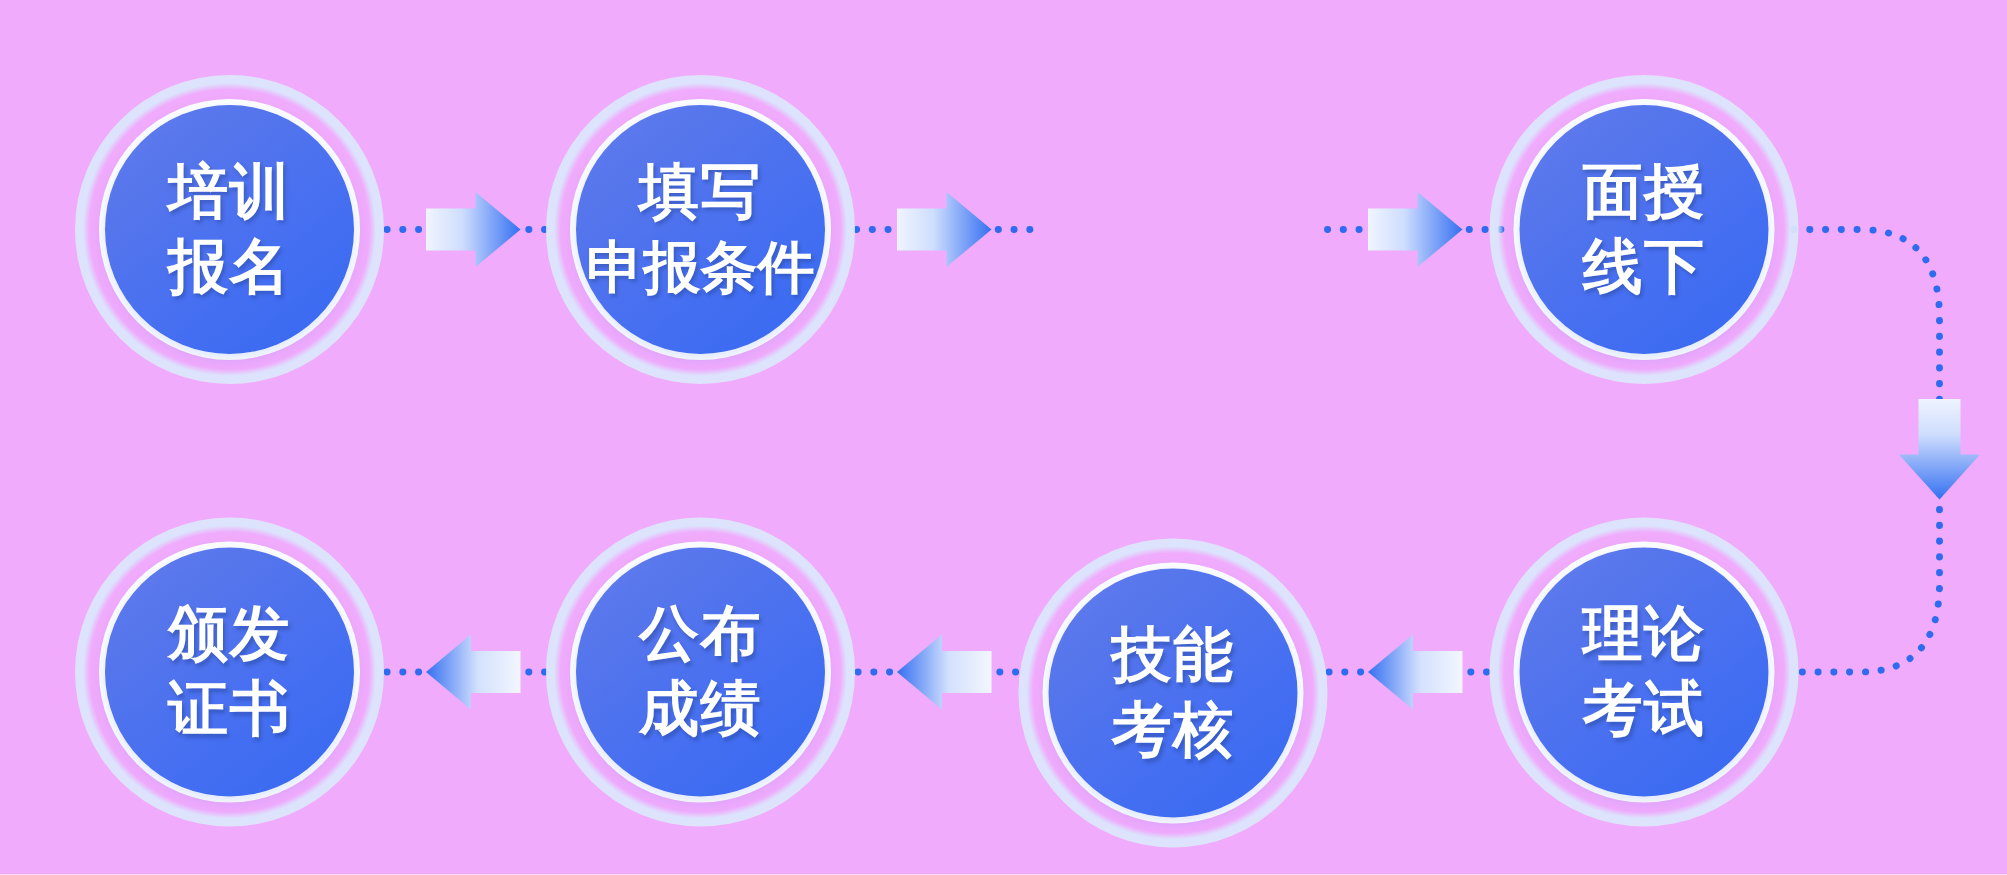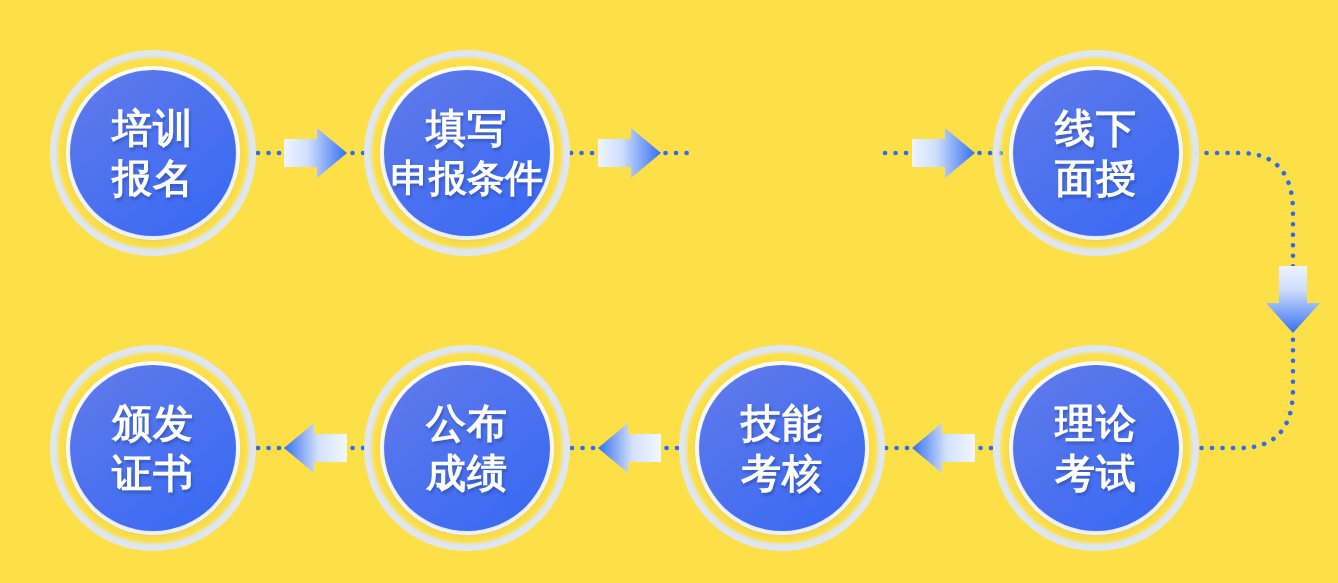--- a/index.html
+++ b/index.html
@@ -11,21 +11,21 @@
     width: 1338px;
     height: 583px;
     overflow: hidden;
     font-family: "DejaVu Sans", "Liberation Sans", sans-serif;
   }
 
   #flow-canvas {
     position: relative;
     width: 1338px;
     height: 583px;
-    background: #fde047;
+    background: #f0abfc;
   }
 
   
   #connector-layer {
     position: absolute;
     left: 0;
     top: 0;
     width: 1338px;
     height: 583px;
     z-index: 1;
@@ -172,35 +172,35 @@
       <div class="node-label line-1">填写</div>
       <div class="node-label line-2 four-char">申报条件</div>
     </div>
   </div>
 
 
   <div class="node" style="left:993px; top:50px;">
     <div class="node-ring"></div>
     <div class="node-gap"></div>
     <div class="node-disc">
+      <div class="node-label line-2">面授</div>
       <div class="node-label line-1">线下</div>
-      <div class="node-label line-2">面授</div>
     </div>
   </div>
 
   <div class="node" style="left:993px; top:345px;">
     <div class="node-ring"></div>
     <div class="node-gap"></div>
     <div class="node-disc">
       <div class="node-label line-1">理论</div>
       <div class="node-label line-2">考试</div>
     </div>
   </div>
 
-  <div class="node" style="left:679px; top:345px;">
+  <div class="node" style="left:679px; top:359px;">
     <div class="node-ring"></div>
     <div class="node-gap"></div>
     <div class="node-disc">
       <div class="node-label line-1">技能</div>
       <div class="node-label line-2">考核</div>
     </div>
   </div>
 
   <div class="node" style="left:364px; top:345px;">
     <div class="node-ring"></div>

